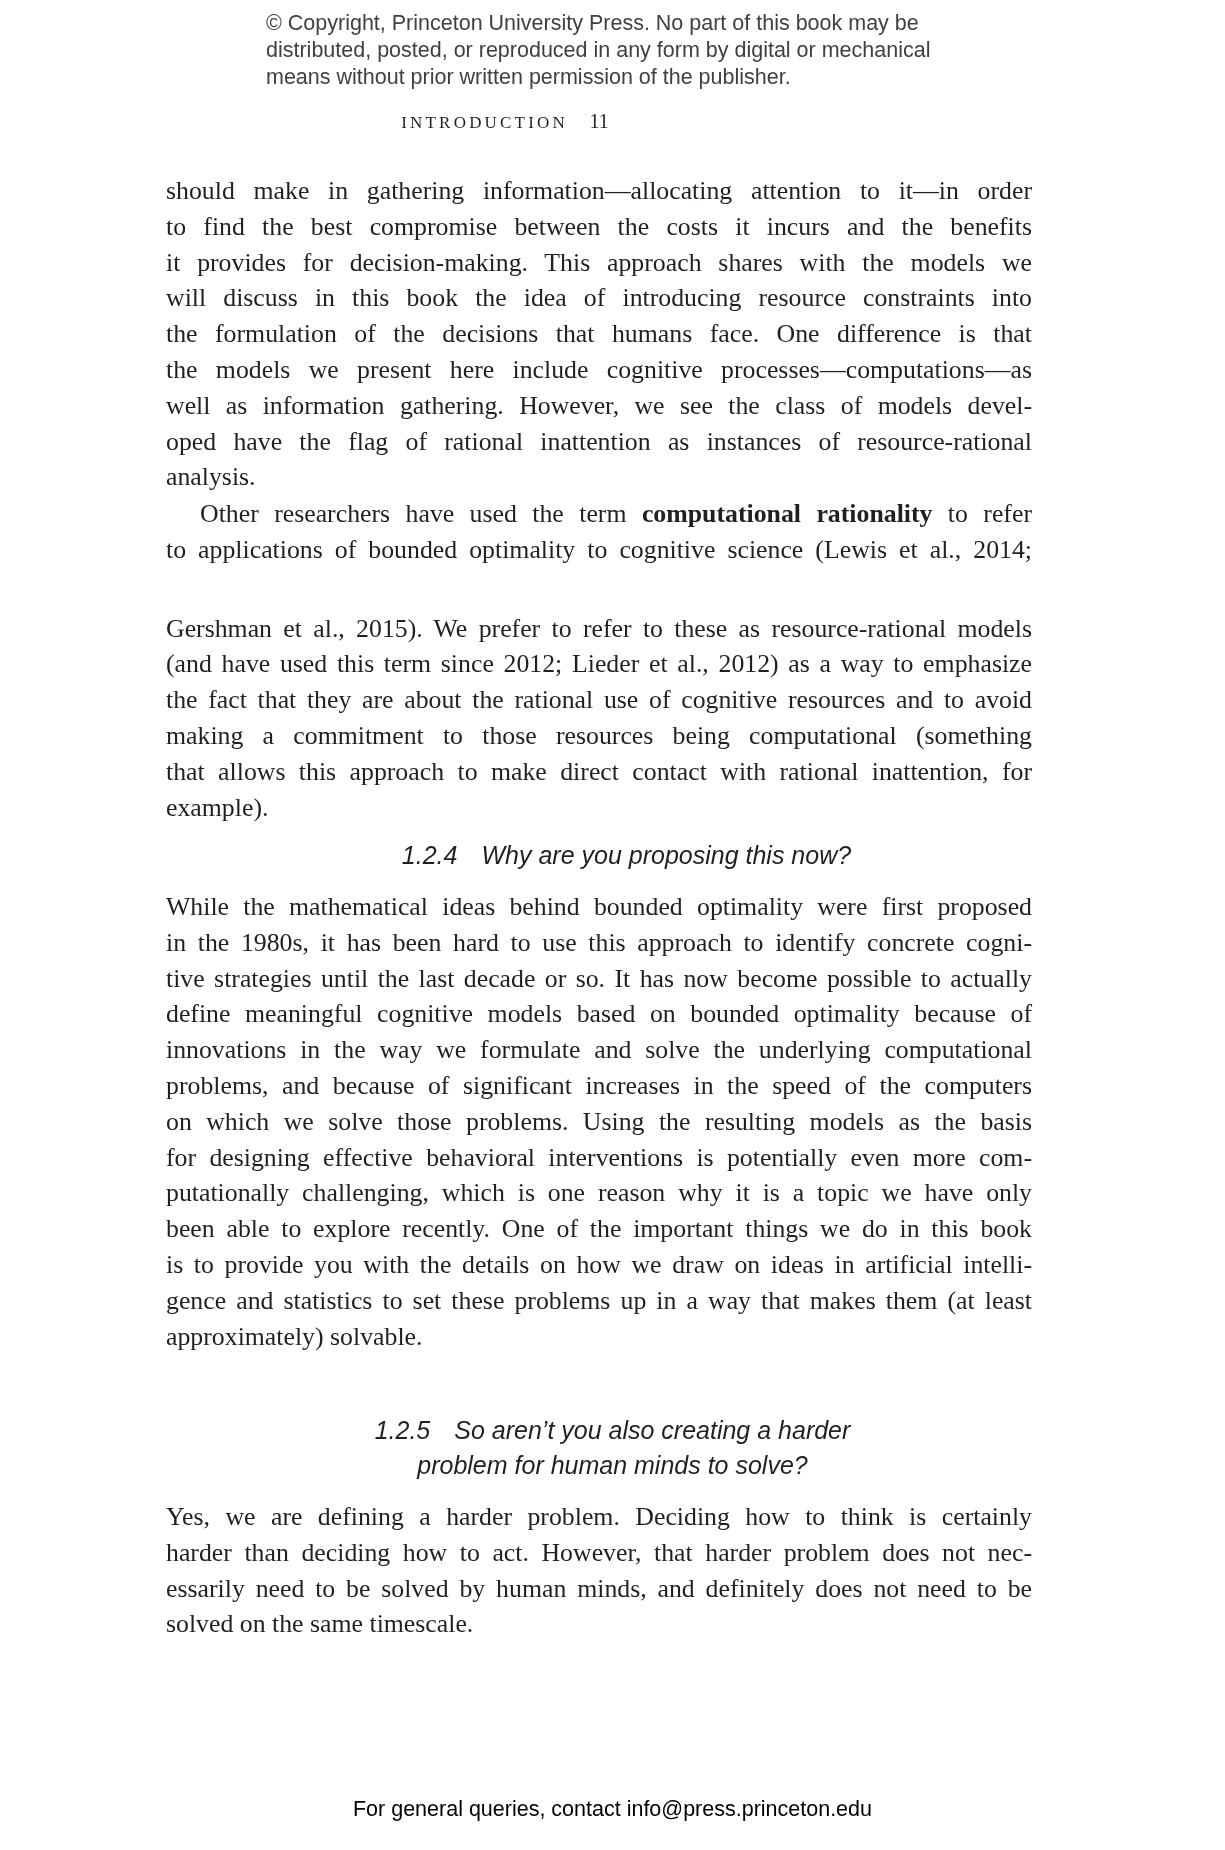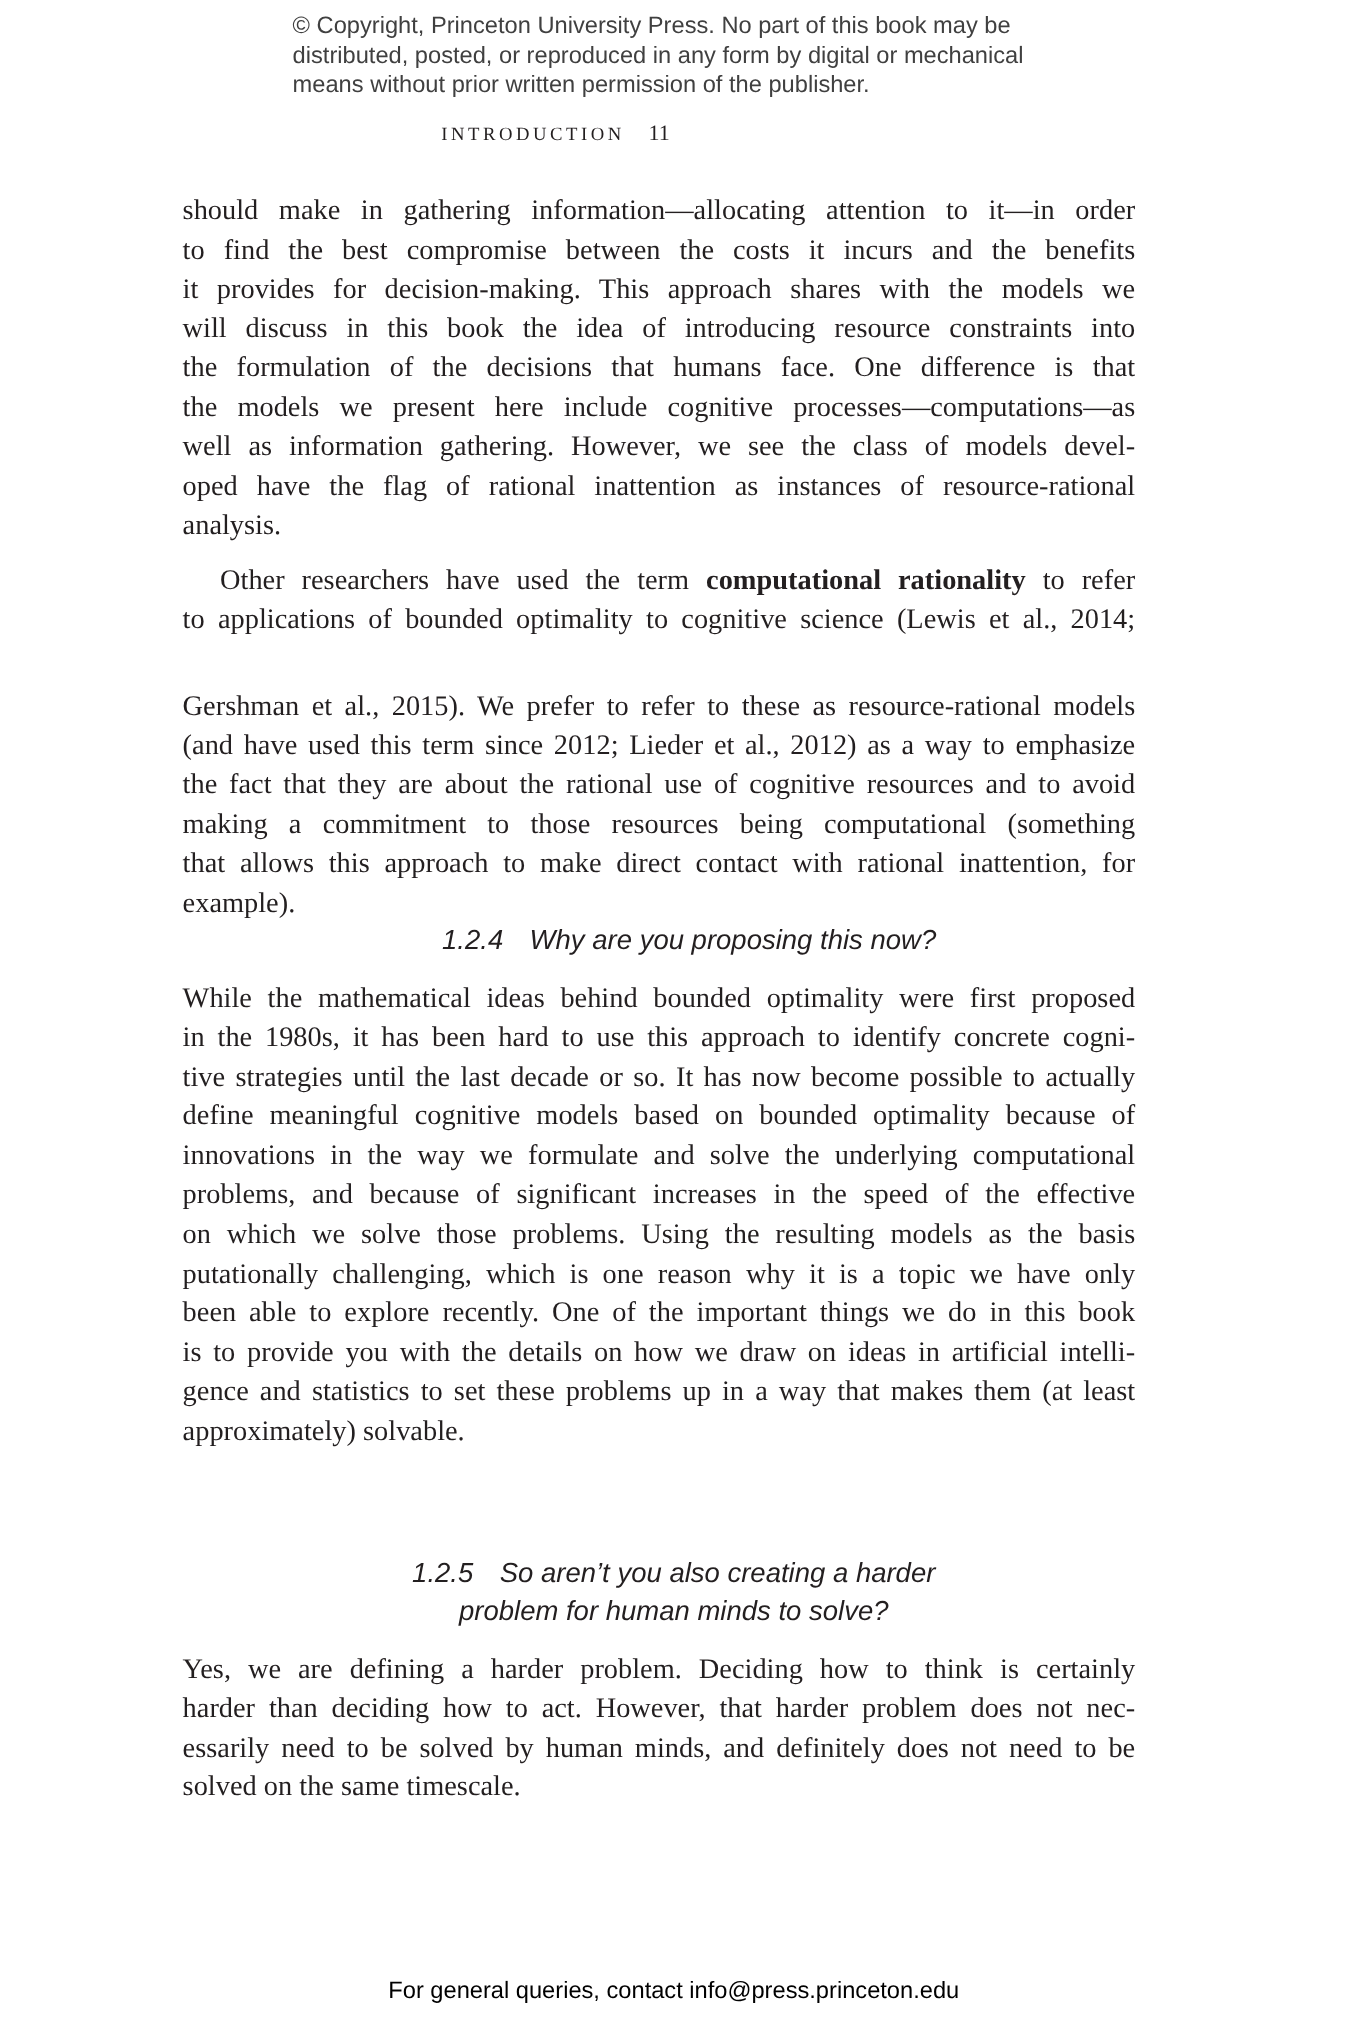--- a/index.html
+++ b/index.html
@@ -52,21 +52,21 @@
     .line {
       display: block;
       white-space: nowrap;
       text-align: justify;
       text-align-last: justify;
       height: 35.8px;
     }
     .line.last {
       text-align-last: left;
     }
-    .line.indent { padding-left: 34px; margin-top: 13px; }
+    .line.indent { padding-left: 34px; }
     .bold { font-weight: bold; }
     .heading {
       position: absolute;
       left: 0;
       width: 1225px;
       text-align: center;
       font-family: "Liberation Sans", sans-serif;
       font-style: italic;
       font-size: 25px;
       line-height: 35px;
@@ -130,22 +130,23 @@
 <div class="heading" id="h124">
   <span class="num">1.2.4</span><span>Why are you proposing this now?</span>
 </div>
 
 <div class="body-text" id="p3">
   <span class="line" style="white-space: nowrap;">While the mathematical ideas behind bounded optimality were first proposed</span>
   <span class="line" style="white-space: nowrap;">in the 1980s, it has been hard to use this approach to identify concrete cogni-</span>
   <span class="line" style="white-space: nowrap;">tive strategies until the last decade or so. It has now become possible to actually</span>
   <span class="line" style="white-space: nowrap;">define meaningful cognitive models based on bounded optimality because of</span>
   <span class="line" style="white-space: nowrap;">innovations in the way we formulate and solve the underlying computational</span>
-  <span class="line" style="white-space: nowrap;">problems, and because of significant increases in the speed of the effective</span>
+  <span class="line" style="white-space: nowrap;">problems, and because of significant increases in the speed of the computers</span>
   <span class="line" style="white-space: nowrap;">on which we solve those problems. Using the resulting models as the basis</span>
+  <span class="line" style="white-space: nowrap;">for designing effective behavioral interventions is potentially even more com-</span>
   <span class="line" style="white-space: nowrap;">putationally challenging, which is one reason why it is a topic we have only</span>
   <span class="line" style="white-space: nowrap;">been able to explore recently. One of the important things we do in this book</span>
   <span class="line" style="white-space: nowrap;">is to provide you with the details on how we draw on ideas in artificial intelli-</span>
   <span class="line" style="white-space: nowrap;">gence and statistics to set these problems up in a way that makes them (at least</span>
   <span class="line last" style="white-space: nowrap;">approximately) solvable.</span>
 </div>
 
 <div class="heading" id="h125">
   <div><span class="num">1.2.5</span><span>So aren’t you also creating a harder</span></div>
   <div>problem for human minds to solve?</div>

